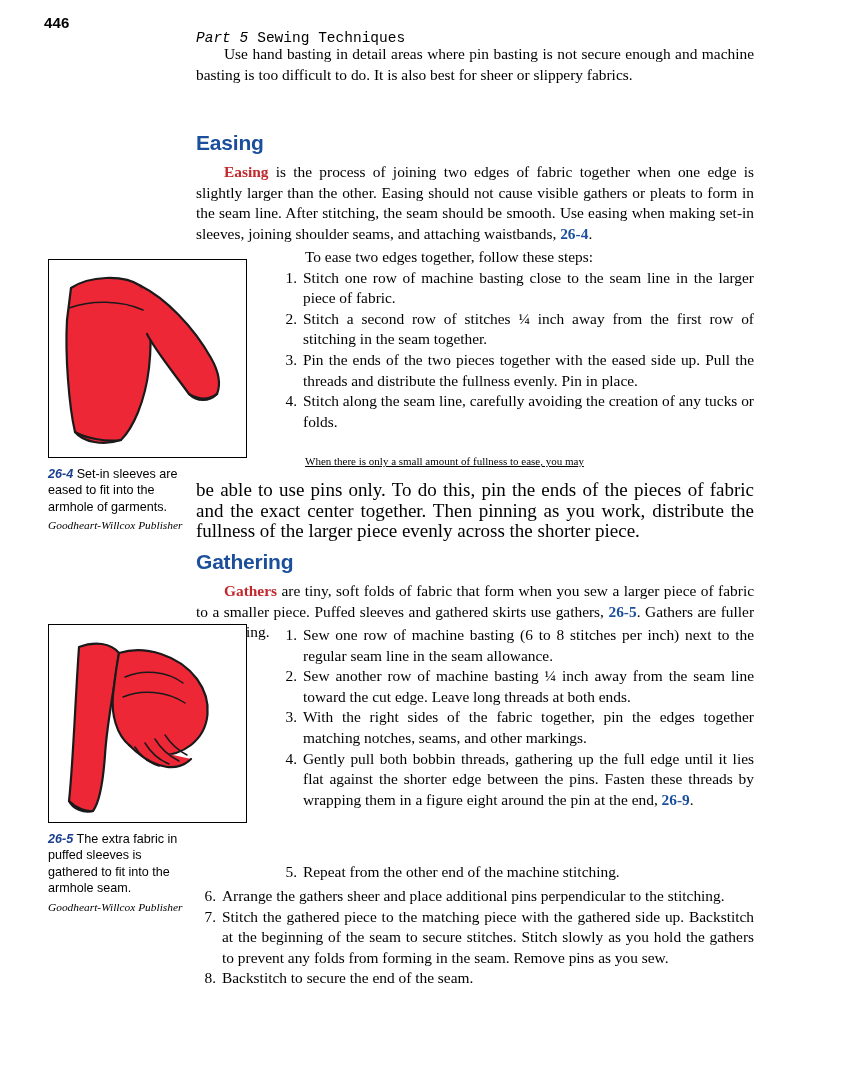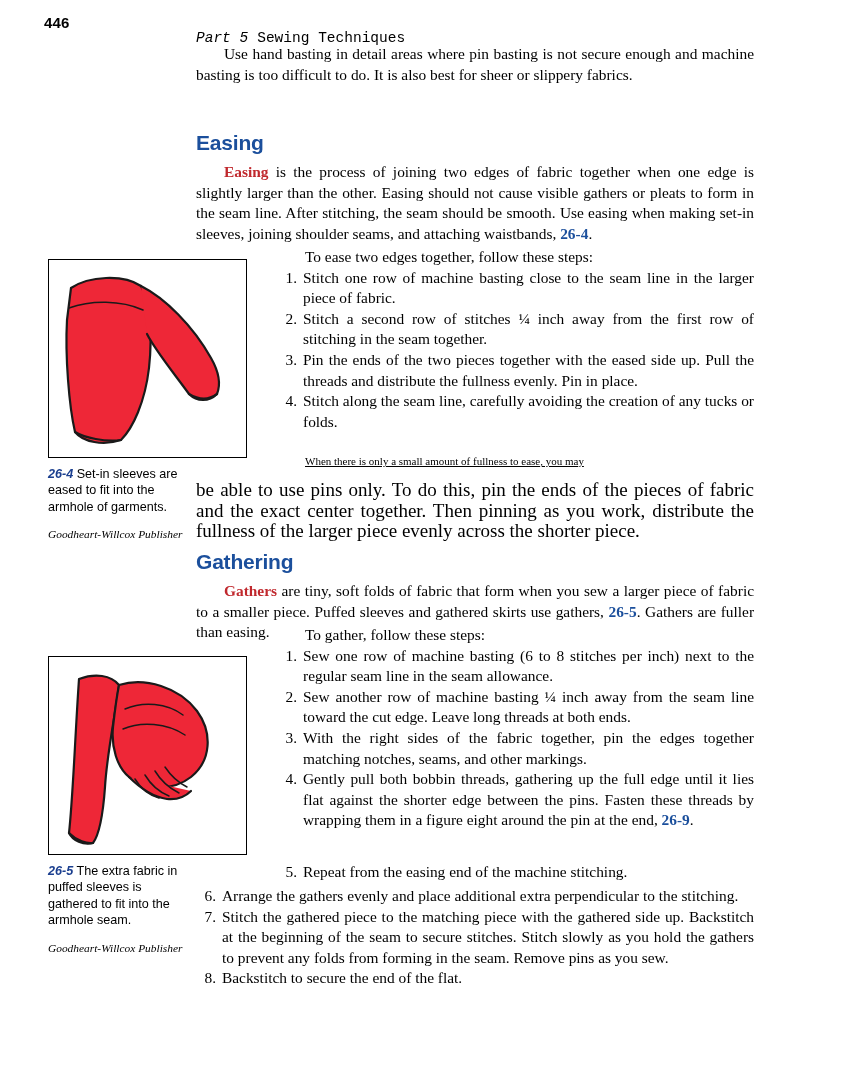--- a/index.html
+++ b/index.html
@@ -141,21 +141,21 @@
   .figcap .lbl {
     font-weight: bold;
     font-style: italic;
     color: #1b3f8f;
   }
   .credit {
     font-family: "Liberation Serif", serif;
     font-style: italic;
     font-size: 11.4px;
     line-height: 14px;
-    margin-top: 12px;
+    margin-top: 3px;
     width: 150px;
   }
   svg { display: block; }
 </style>
 </head>
 <body>
 
 <div class="page">
 
   <div class="runhead">
@@ -190,60 +190,59 @@
   <div style="position:absolute; left:196px; top:461px; width:558px;">
     <p style="font-size:19px; line-height:20.6px; text-align:justify;">be able to use pins only. To do this, pin the ends of the pieces of fabric and the exact center together. Then pinning as you work, distribute the fullness of the larger piece evenly across the shorter piece.</p>
   </div>
 
   <div class="col" style="top:533px;">
     <div class="h2">Gathering</div>
     <p class="indent"><span class="term">Gathers</span><span> are tiny, soft folds of fabric that form when you sew a larger piece of fabric to a smaller piece. Puffed sleeves and gathered skirts use gathers, </span><span class="figref">26-5</span><span>. Gathers are fuller than easing.</span></p>
   </div>
 
   <div class="col" style="top:625px; left:277px; width:477px;">
-    <p class="indent nojust">To gather, follow these steps:</p>
     <ol class="steps">
       <li><span class="num">1.</span><span>Sew one row of machine basting (6 to 8 stitches per inch) next to the regular seam line in the seam allowance.</span></li>
       <li><span class="num">2.</span><span>Sew another row of machine basting ¼ inch away from the seam line toward the cut edge. Leave long threads at both ends.</span></li>
       <li><span class="num">3.</span><span>With the right sides of the fabric together, pin the edges together matching notches, seams, and other markings.</span></li>
       <li><span class="num">4.</span><span><span>Gently pull both bobbin threads, gathering up the full edge until it lies flat against the shorter edge between the pins. Fasten these threads by wrapping them in a figure eight around the pin at the end, </span><span class="figref">26-9</span><span>.</span></span></li>
     </ol>
   </div>
 
   <div style="position:absolute; left:277px; top:862px; width:477px;">
     <ol class="steps">
-      <li class="nojust"><span class="num">5.</span><span>Repeat from the easing end of the machine stitching.</span></li>
+      <li class="nojust"><span class="num">5.</span><span>Repeat from the other end of the machine stitching.</span></li>
     </ol>
   </div>
 
   <div class="widecol" style="top:886px;">
     <ol class="steps">
-      <li><span class="num">6.</span><span>Arrange the gathers evenly and place additional extra perpendicular to the stitching.</span></li>
+      <li><span class="num">6.</span><span>Arrange the gathers sheer and place additional pins perpendicular to the stitching.</span></li>
       <li><span class="num">7.</span><span>Stitch the gathered piece to the matching piece with the gathered side up. Backstitch at the beginning of the seam to secure stitches. Stitch slowly as you hold the gathers to prevent any folds from forming in the seam. Remove pins as you sew.</span></li>
-      <li class="nojust"><span class="num">8.</span><span>Backstitch to secure the end of the flat.</span></li>
+      <li class="nojust"><span class="num">8.</span><span>Backstitch to secure the end of the seam.</span></li>
     </ol>
   </div>
 
   <div class="figure" style="top:259px;">
     <div class="figbox">
       <svg width="197" height="197" viewBox="0 0 197 197" aria-hidden="true">
         <g stroke="#1a1a1a" stroke-width="2.2" stroke-linejoin="round" stroke-linecap="round">
           <path d="M22 28 C40 16, 74 14, 92 26 C100 40, 104 72, 100 108 C96 142, 84 168, 72 180 C54 186, 34 182, 26 172 C20 146, 16 96, 18 60 Z" fill="#ee2737"></path>
           <path d="M92 26 C116 38, 144 66, 162 98 C170 112, 172 124, 168 134 C160 142, 148 142, 140 134 C124 112, 106 90, 98 74" fill="#ee2737"></path>
           <path d="M26 172 C36 178, 56 182, 72 180" fill="none"></path>
           <path d="M140 134 C150 140, 160 140, 168 134" fill="none"></path>
           <path d="M20 48 C42 40, 72 40, 94 50" fill="none" stroke-width="1.6"></path>
         </g>
       </svg>
     </div>
     <div class="figcap"><span class="lbl">26-4</span> <span>Set-in sleeves are eased to fit into the armhole of garments.</span></div>
     <div class="credit">Goodheart-Willcox Publisher</div>
   </div>
 
-  <div class="figure" style="top:656px;">
+  <div class="figure" style="top:624px;">
     <div class="figbox">
       <svg width="197" height="197" viewBox="0 0 197 197" aria-hidden="true">
         <g stroke="#1a1a1a" stroke-width="2.2" stroke-linejoin="round" stroke-linecap="round">
           <path d="M30 22 C46 16, 62 18, 70 28 C66 60, 58 96, 56 130 C54 158, 50 178, 44 186 C34 188, 24 184, 20 176 C24 140, 26 80, 30 22 Z" fill="#ee2737"></path>
           <path d="M70 28 C96 20, 130 30, 148 54 C164 76, 162 104, 142 120 C124 134, 98 134, 80 120 C68 110, 62 90, 64 70 C66 52, 68 38, 70 28 Z" fill="#ee2737"></path>
           <path d="M80 120 C92 132, 104 140, 118 142 C128 143, 136 140, 142 134" fill="#ee2737"></path>
           <g fill="none" stroke-width="1.5">
             <path d="M86 122 C92 132, 100 138, 110 141"></path>
             <path d="M96 118 C102 128, 110 135, 120 139"></path>
             <path d="M106 114 C112 124, 120 131, 130 136"></path>

